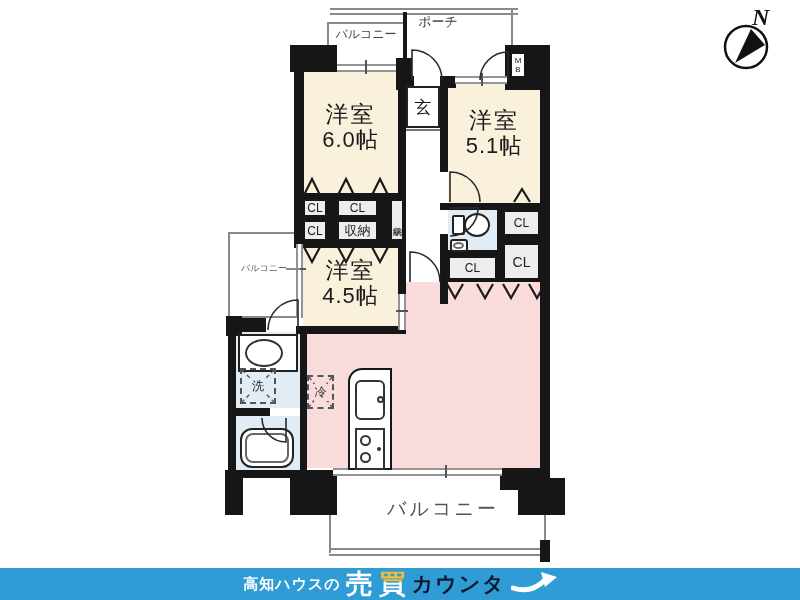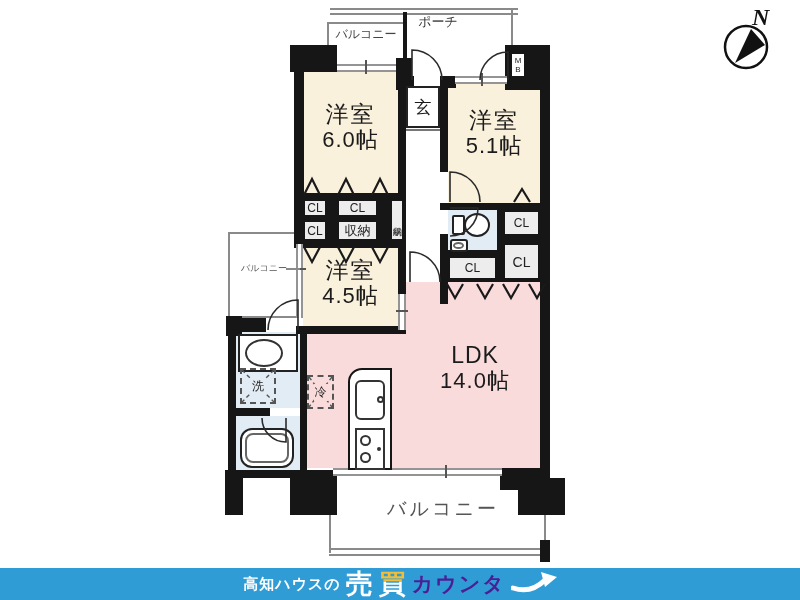--- a/index.html
+++ b/index.html
@@ -26,21 +26,21 @@
             align-items:center;justify-content:center;}
   .dash-box span{font-size:12px;color:#222;padding:0 1px;z-index:2;}
   .fixture{position:absolute;background:#fff;border:2px solid #222;box-sizing:border-box;}
   .genkan-box{position:absolute;background:#fff;border:2px solid #222;box-sizing:border-box;
               display:flex;align-items:center;justify-content:center;font-size:17px;}
   .overlay{position:absolute;left:0;top:0;width:800px;height:600px;pointer-events:none;}
   .footer{position:absolute;left:0;top:568px;width:800px;height:32px;background:#2f9cd6;
           display:flex;align-items:center;justify-content:center;gap:5px;}
   .f-prefix{color:#fff;font-weight:700;font-size:15px;letter-spacing:1px;}
   .f-big{color:#fff;font-weight:700;font-size:27px;letter-spacing:1px;line-height:1;}
-  .f-suffix{color:#4c1d95;font-weight:700;font-size:21px;letter-spacing:2px;}
+  .f-suffix{color:#0f172a;font-weight:700;font-size:21px;letter-spacing:2px;}
   .kai{color:#fff;}
   @supports ((-webkit-background-clip:text) or (background-clip:text)){
     .kai{background:linear-gradient(180deg,#f3be37 0%,#f3be37 42%,#ffffff 42%);
          -webkit-background-clip:text;background-clip:text;
          -webkit-text-fill-color:transparent;color:transparent;}
   }
 </style>
 </head>
 <body>
 
@@ -178,24 +178,20 @@
     <span class="room-size">6.0帖</span>
   </div>
   <div class="room-label" style="left:448px;top:104px;width:92px;height:58px;">
     <span class="room-name">洋室</span>
     <span class="room-size">5.1帖</span>
   </div>
   <div class="room-label" style="left:303px;top:254px;width:95px;height:58px;">
     <span class="room-name">洋室</span>
     <span class="room-size">4.5帖</span>
   </div>
-  <div class="room-label" style="left:410px;top:338px;width:130px;height:60px;">
-    <span class="room-name" style="letter-spacing:1px;">LDK</span>
-    <span class="room-size">14.0帖</span>
-  </div>
 
   <div class="small-label" style="left:406px;top:14px;width:64px;height:16px;font-size:13px;color:#333;">ポーチ</div>
   <div class="small-label" style="left:330px;top:26px;width:72px;height:16px;font-size:12px;color:#444;">バルコニー</div>
   <div class="small-label" style="left:236px;top:262px;width:56px;height:12px;font-size:9px;color:#555;">バルコニー</div>
   <div class="thin" style="left:286px;top:268px;width:14px;height:2px;"></div>
   <div class="small-label" style="left:350px;top:497px;width:186px;height:24px;font-size:19px;letter-spacing:3px;color:#555;">バルコニー</div>
 
   <svg class="overlay" viewBox="0 0 800 600" xmlns="http://www.w3.org/2000/svg">
 
     <g stroke="#2a2a2a" stroke-width="1.6" fill="none">

